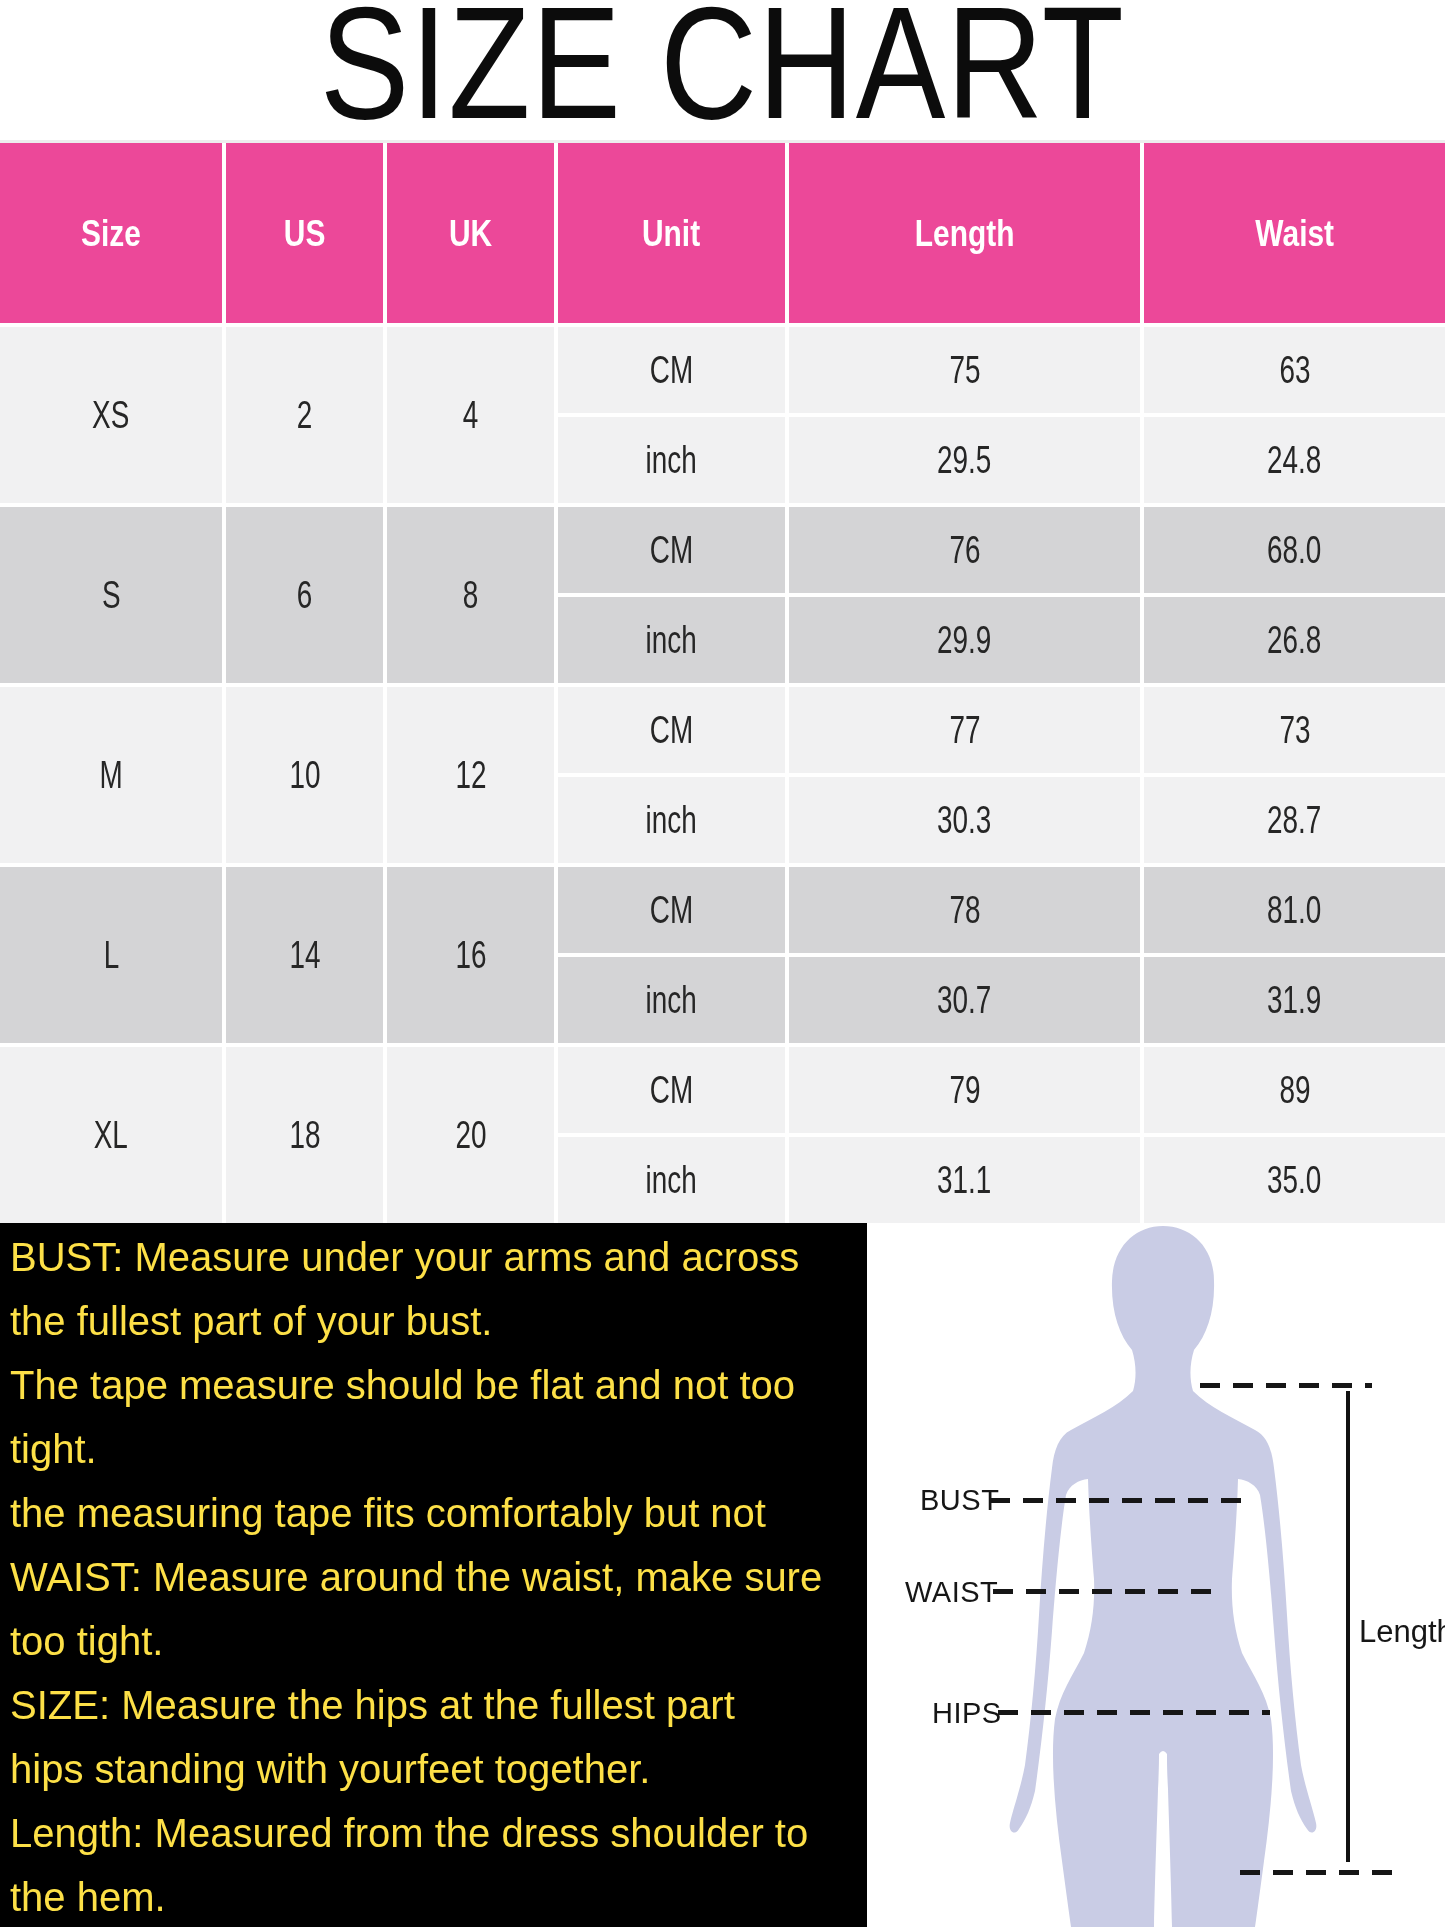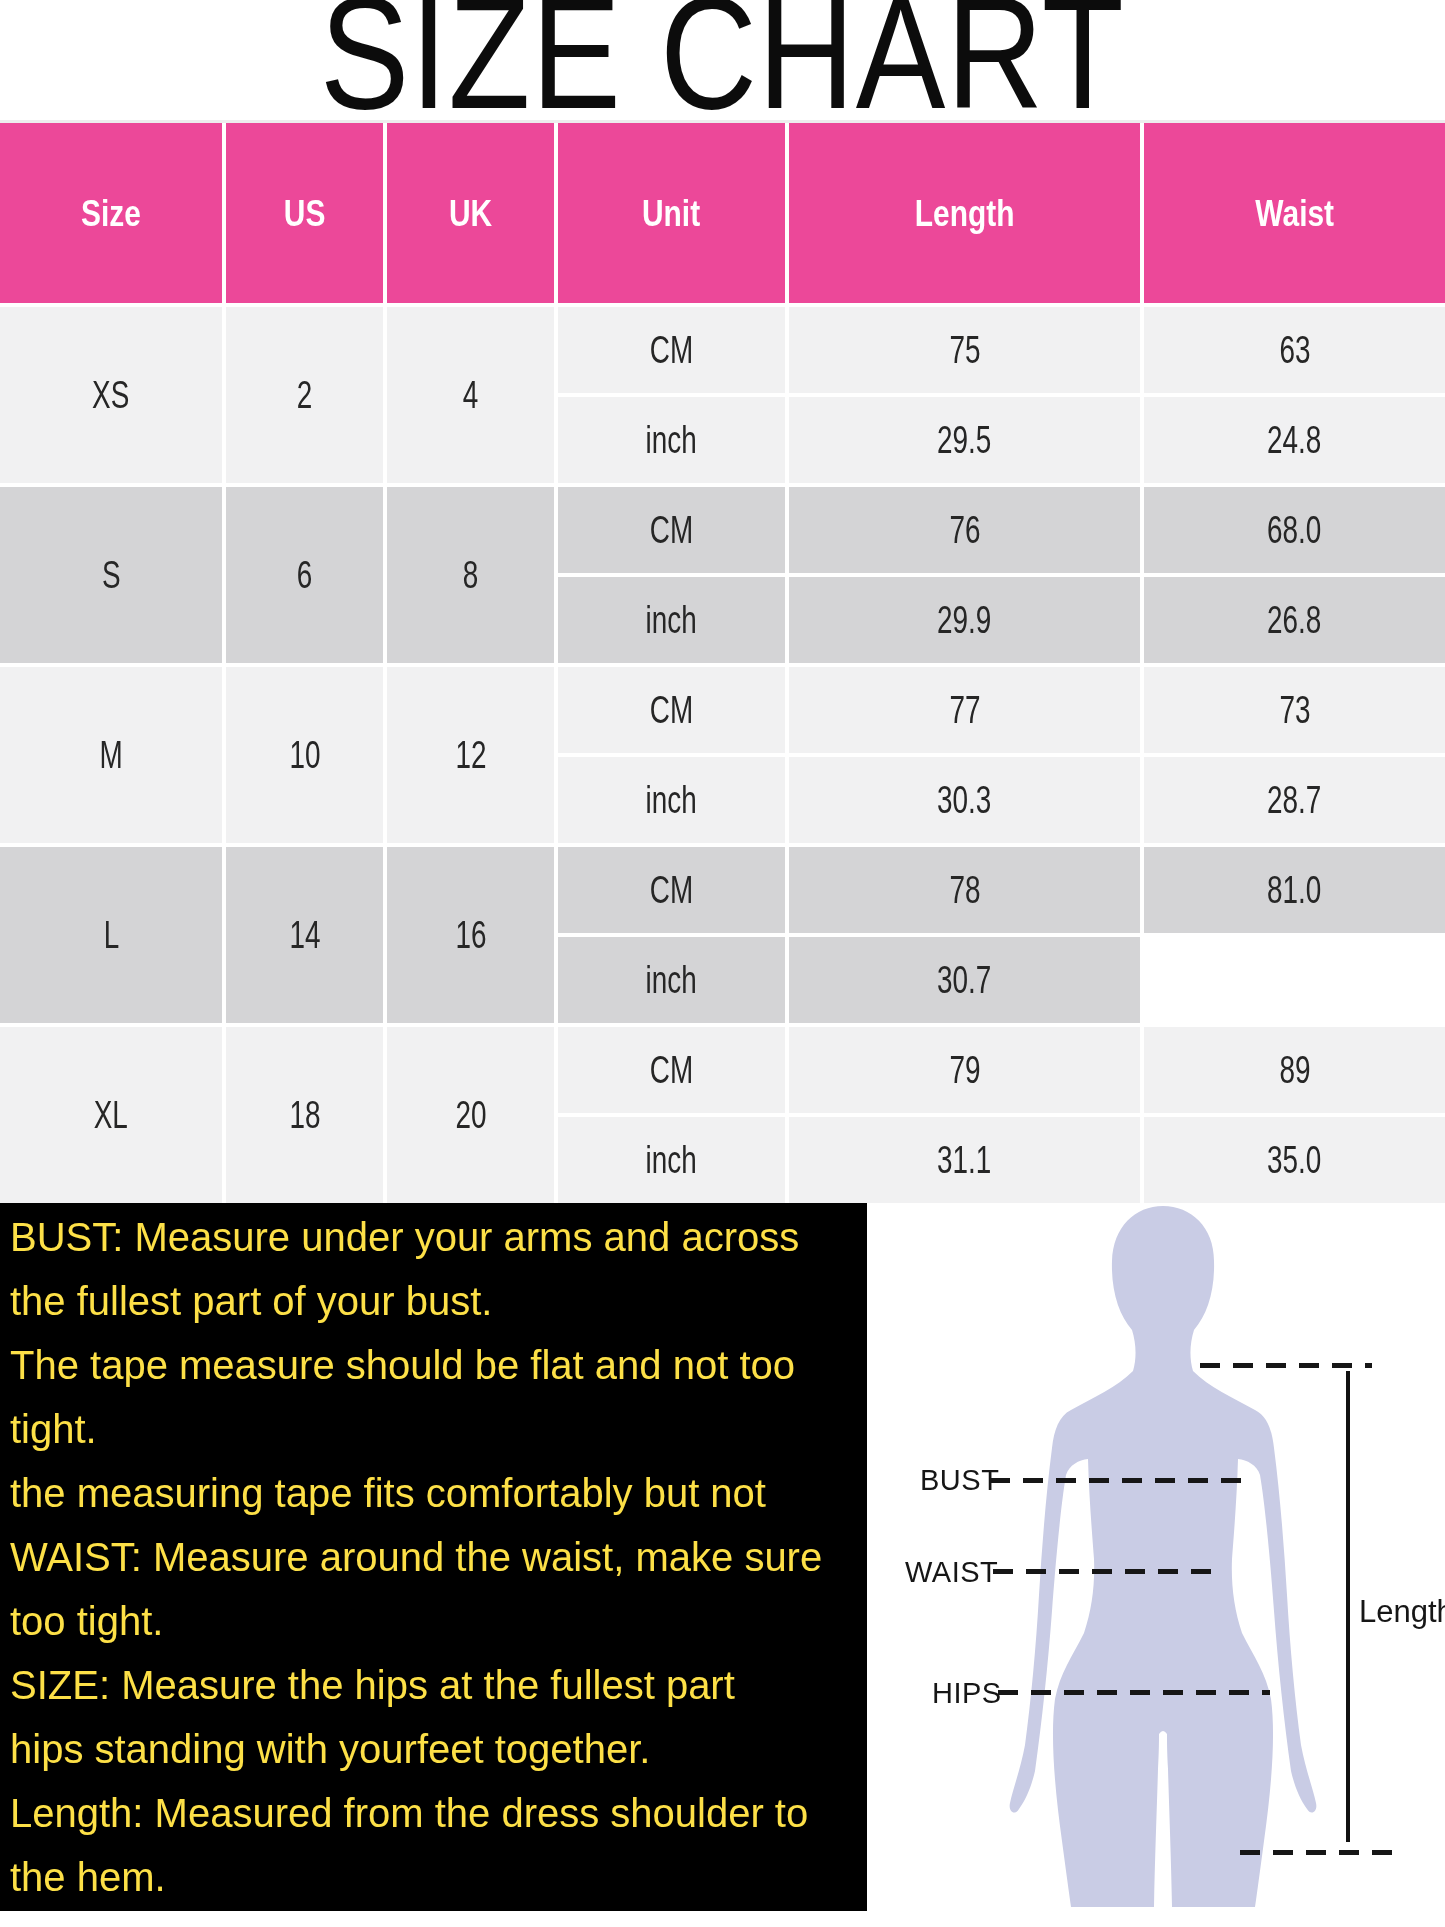--- a/index.html
+++ b/index.html
@@ -5,21 +5,21 @@
   html,body{margin:0;padding:0;background:#fff;}
   .page{
     position:relative;
     width:1445px;height:1927px;
     overflow:hidden;
     font-family:"Liberation Sans","DejaVu Sans",sans-serif;
     background:#fff;
   }
   
   .title-bar{
-    height:120px;
+    height:140px;
     display:flex;align-items:center;justify-content:center;
     overflow:visible;
   }
   .title-text{
     font-size:160px;
     line-height:1;
     color:#0c0c0c;
     letter-spacing:1px;
     transform:scale(0.84,1.0);
     transform-origin:center;
@@ -218,20 +218,23 @@
         <span>78</span>
       </div>
     <div class="cell bg-d" style="grid-row:8;grid-column:6">
         <span>81.0</span>
       </div>
     <div class="cell bg-d" style="grid-row:9;grid-column:4">
         <span>inch</span>
       </div>
     <div class="cell bg-d" style="grid-row:9;grid-column:5">
         <span>30.7</span>
+      </div>
+    <div class="cell bg-d" style="grid-row:9;grid-column:6">
+        <span>31.9</span>
       </div>
 
     <div class="cell bg-l" style="grid-row:10/span 2;grid-column:1">
         <span>XL</span>
       </div>
     <div class="cell bg-l" style="grid-row:10/span 2;grid-column:2">
         <span>18</span>
       </div>
     <div class="cell bg-l" style="grid-row:10/span 2;grid-column:3">
         <span>20</span>

